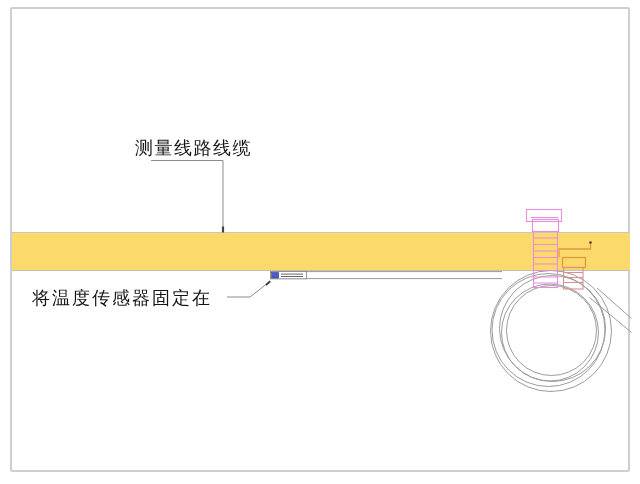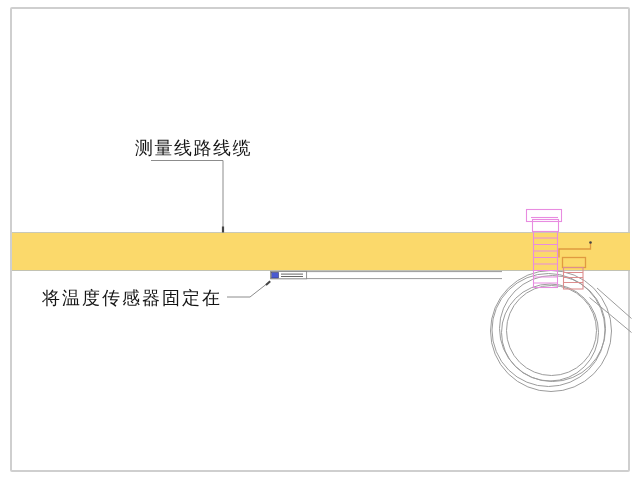--- a/index.html
+++ b/index.html
@@ -17,21 +17,21 @@
     background:#FBD96B;
     border-top:1px solid #c9c9b8;border-bottom:1px solid #c2c2b2;
     box-sizing:border-box;
   }
   .drawing{position:absolute;left:0;top:0;width:640px;height:484px;}
   .label{
     position:absolute;color:#141414;font-size:18px;letter-spacing:1.5px;
     white-space:nowrap;
   }
   .label-cable{left:135px;top:136px;}
-  .label-sensor{left:42px;top:285px;line-height:26px;letter-spacing:2px;}
+  .label-sensor{left:32px;top:285px;line-height:26px;letter-spacing:2px;}
   .label-sensor span{display:block;}
 </style>
 </head>
 <body>
 
 <div class="canvas">
 
   <div class="frame"></div>
 
   <div class="cable-band"></div>

